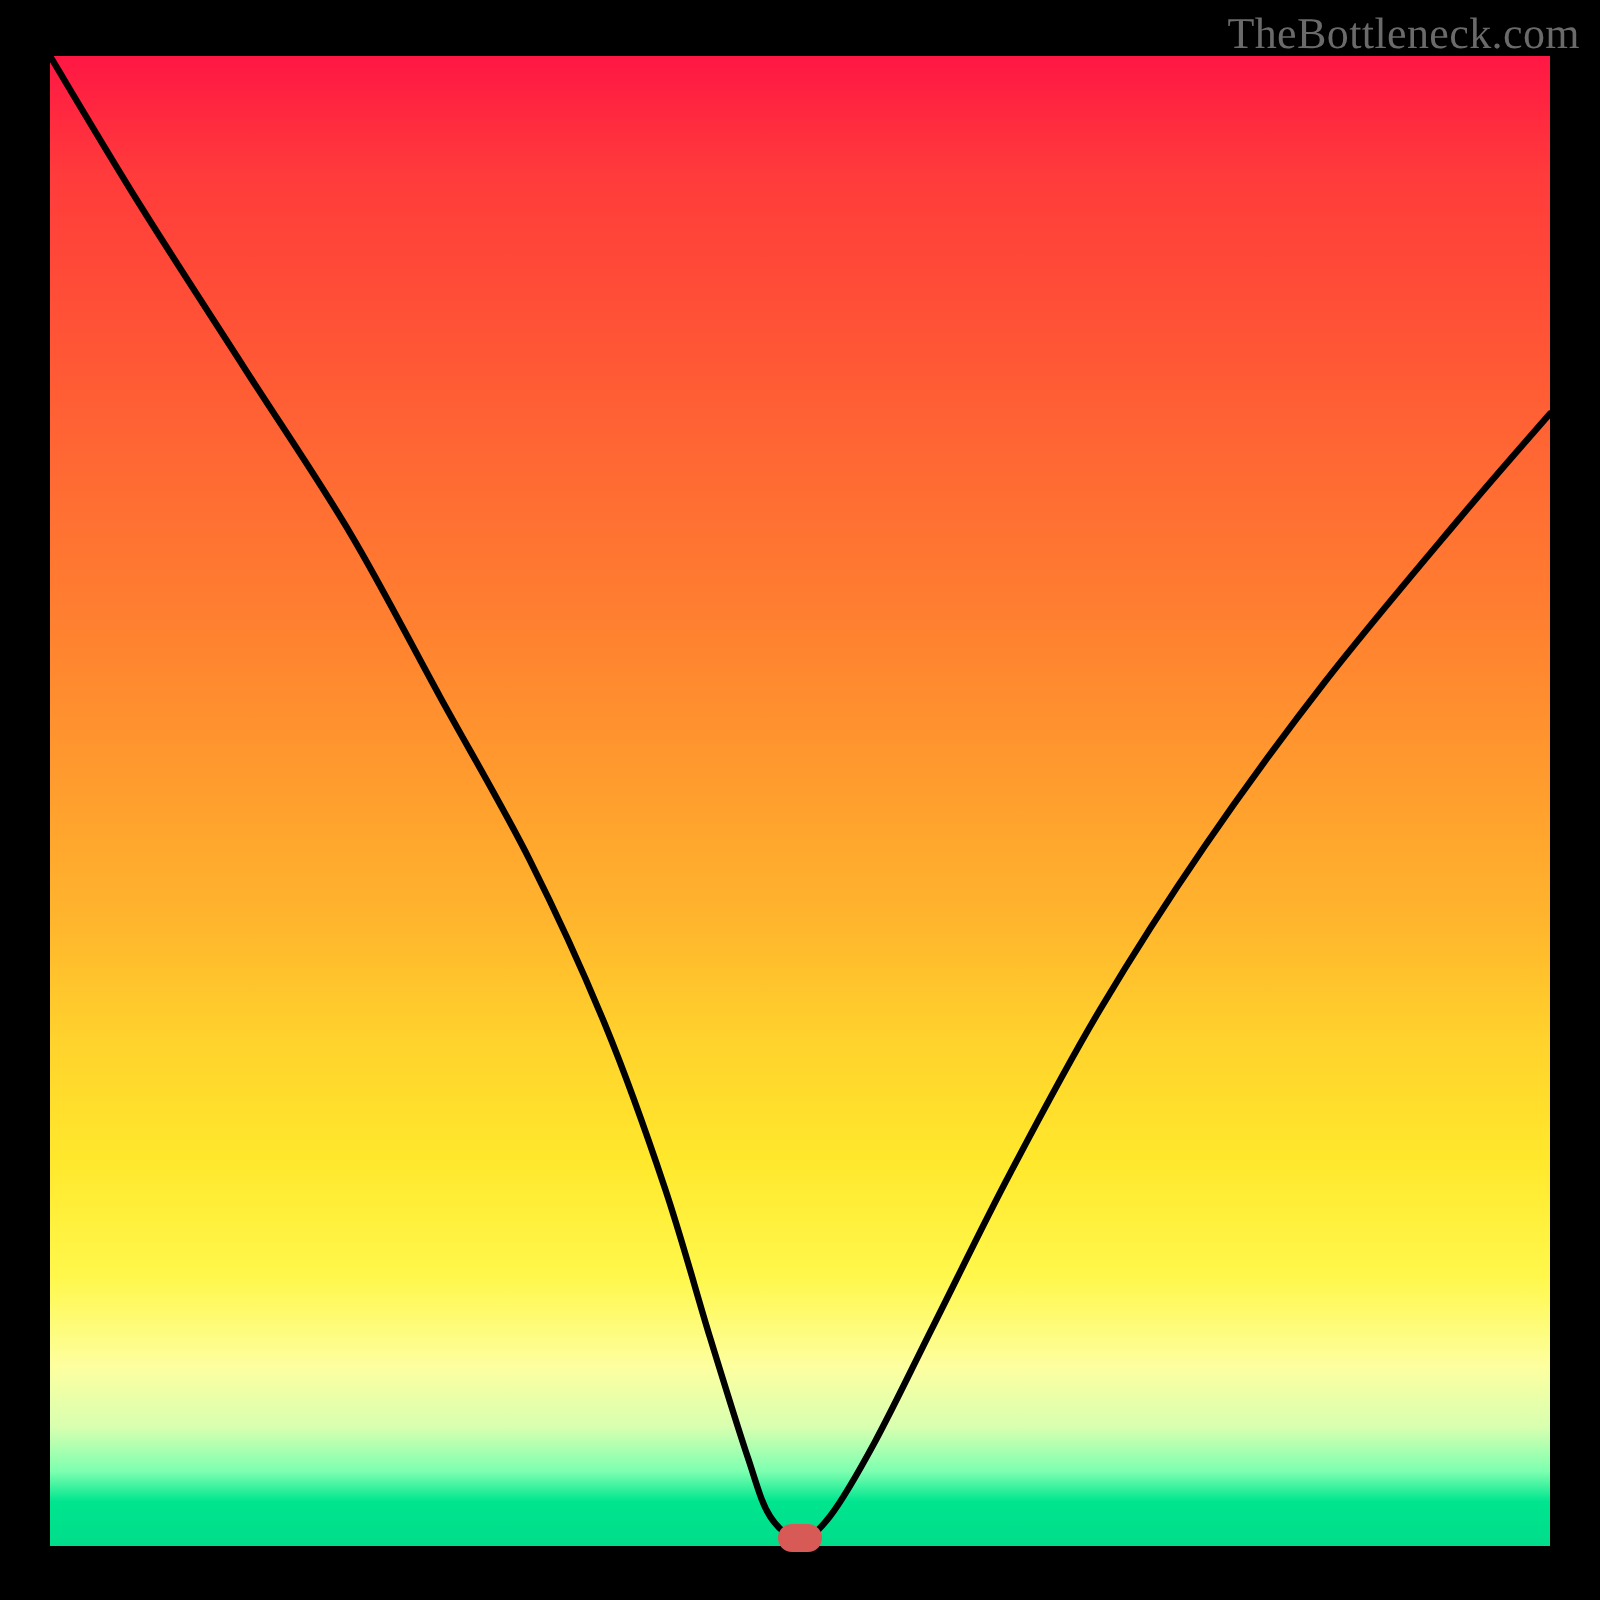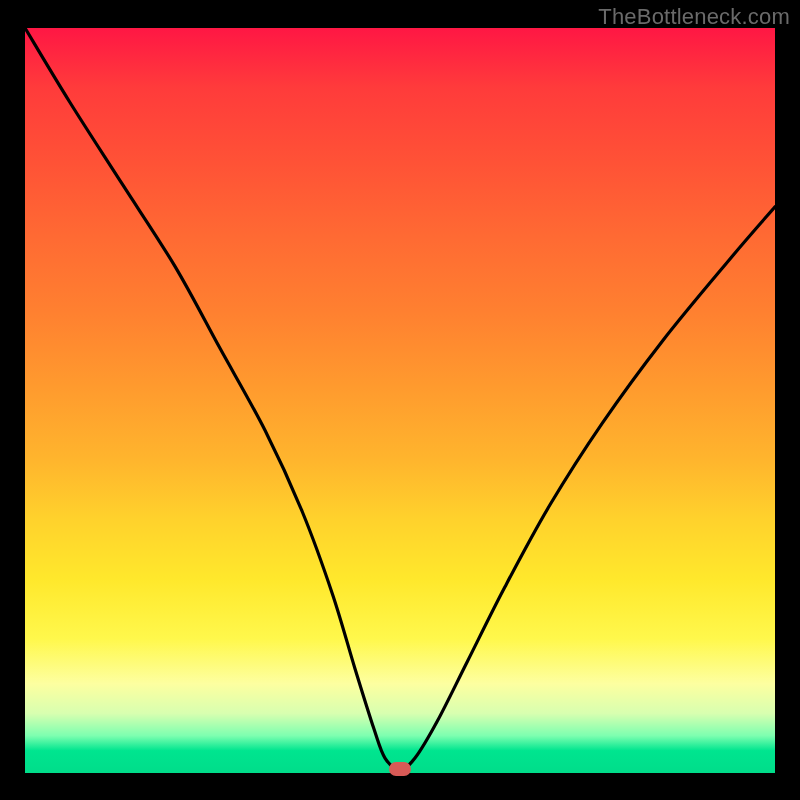--- a/index.html
+++ b/index.html
@@ -11,20 +11,21 @@
     overflow: hidden;
     font-family: Arial, Helvetica, sans-serif;
   }
   .frame {
     position: absolute;
     left: 0;
     top: 0;
     width: 800px;
     height: 800px;
     background: #000;
+    font-family: Liberation Serif, serif;
   }
   .watermark {
     position: absolute;
     top: 4px;
     right: 10px;
     color: #6a6a6a;
     font-size: 22px;
     font-weight: 500;
     letter-spacing: 0.2px;
     z-index: 50;

